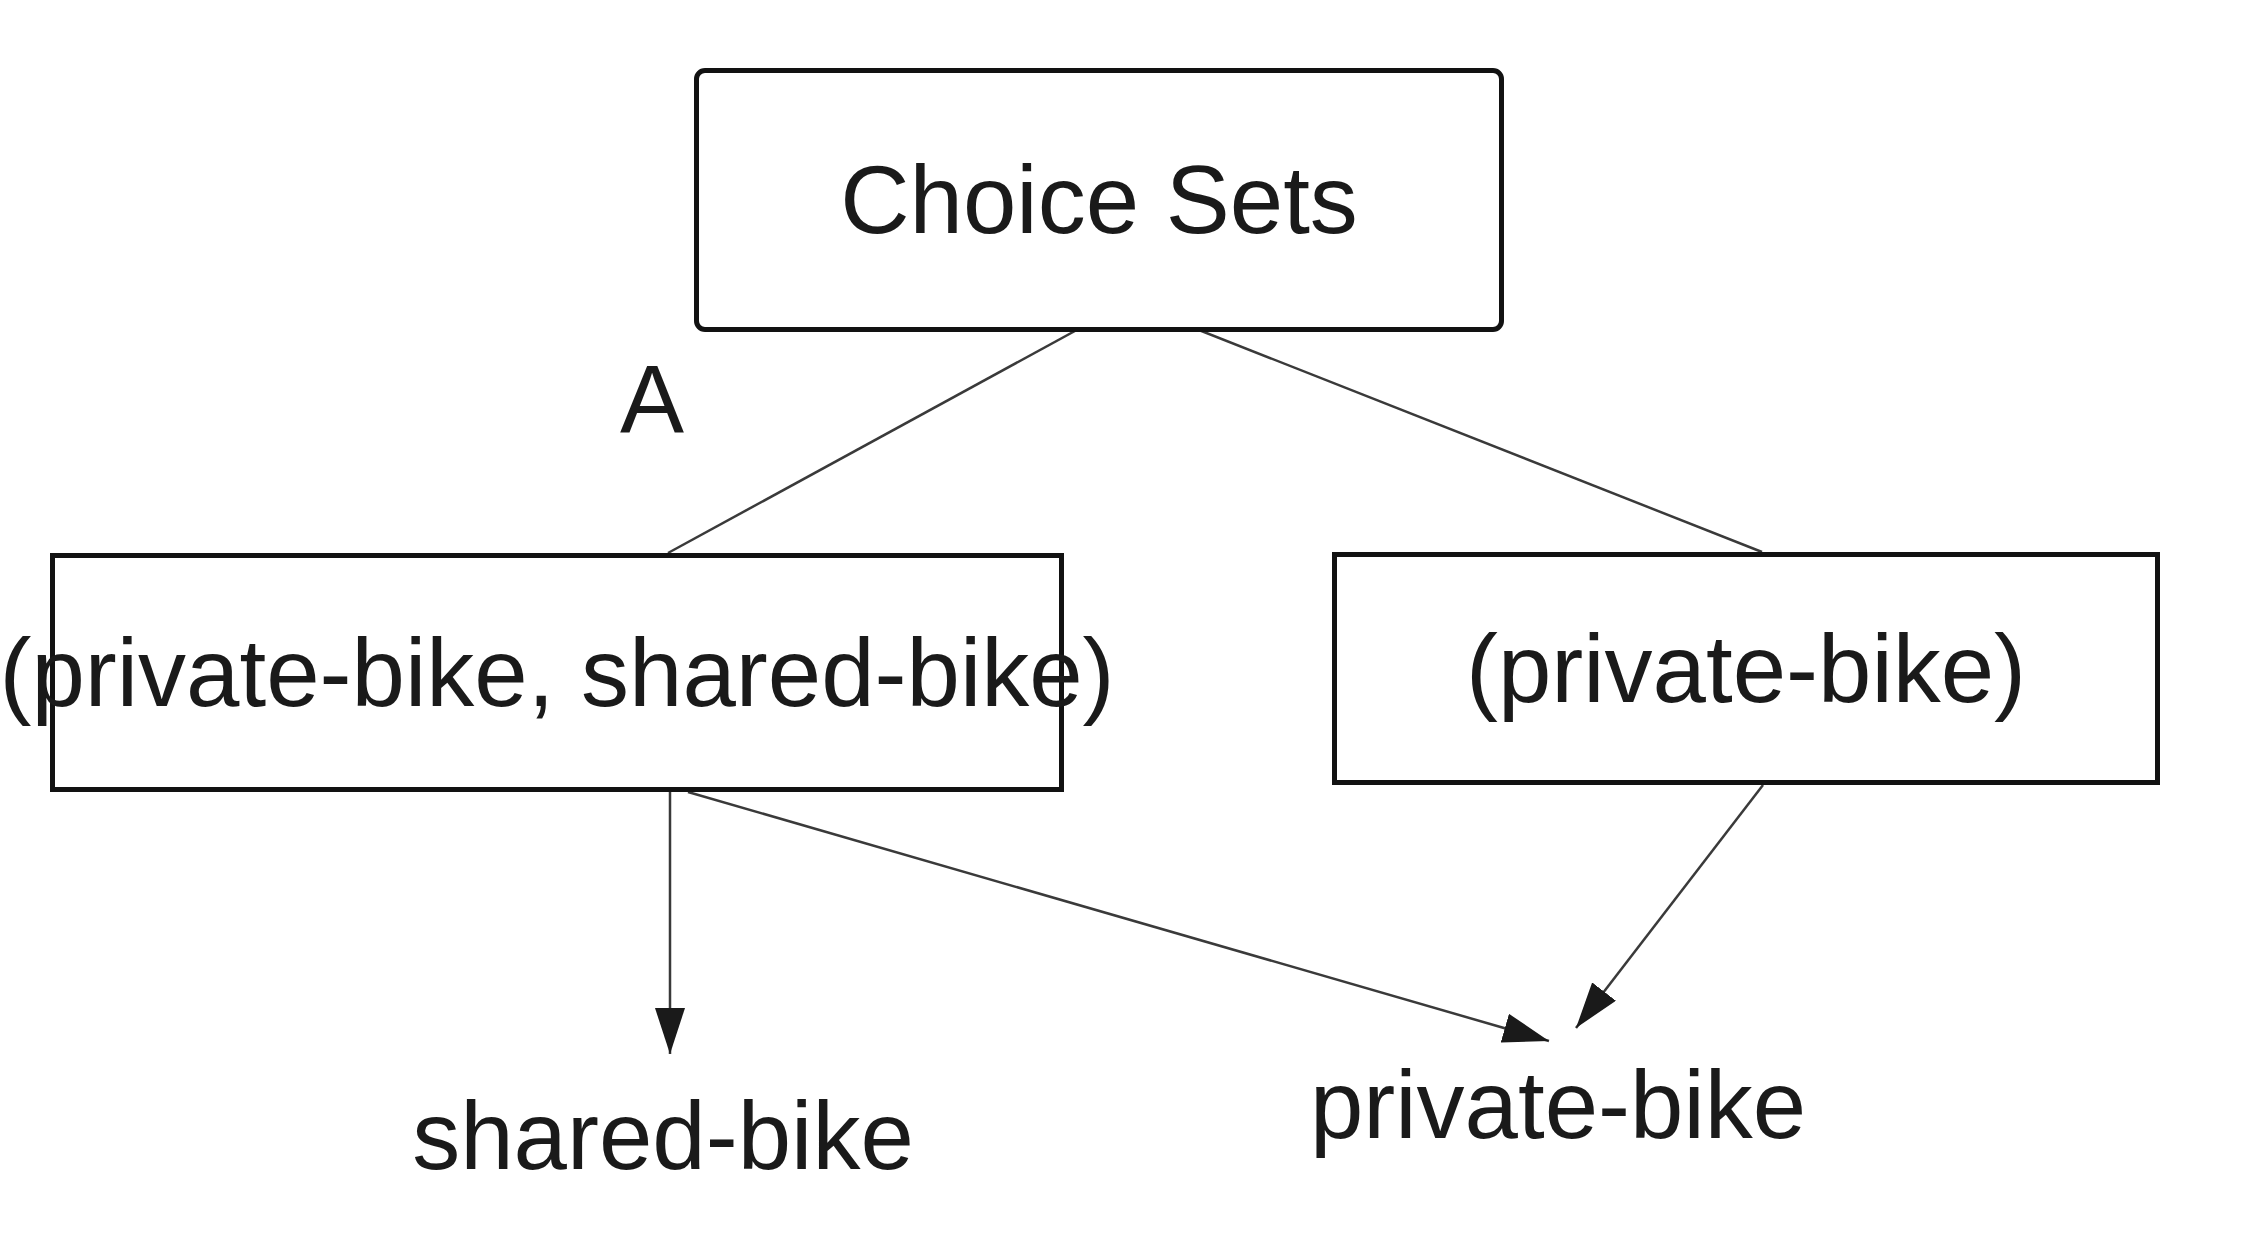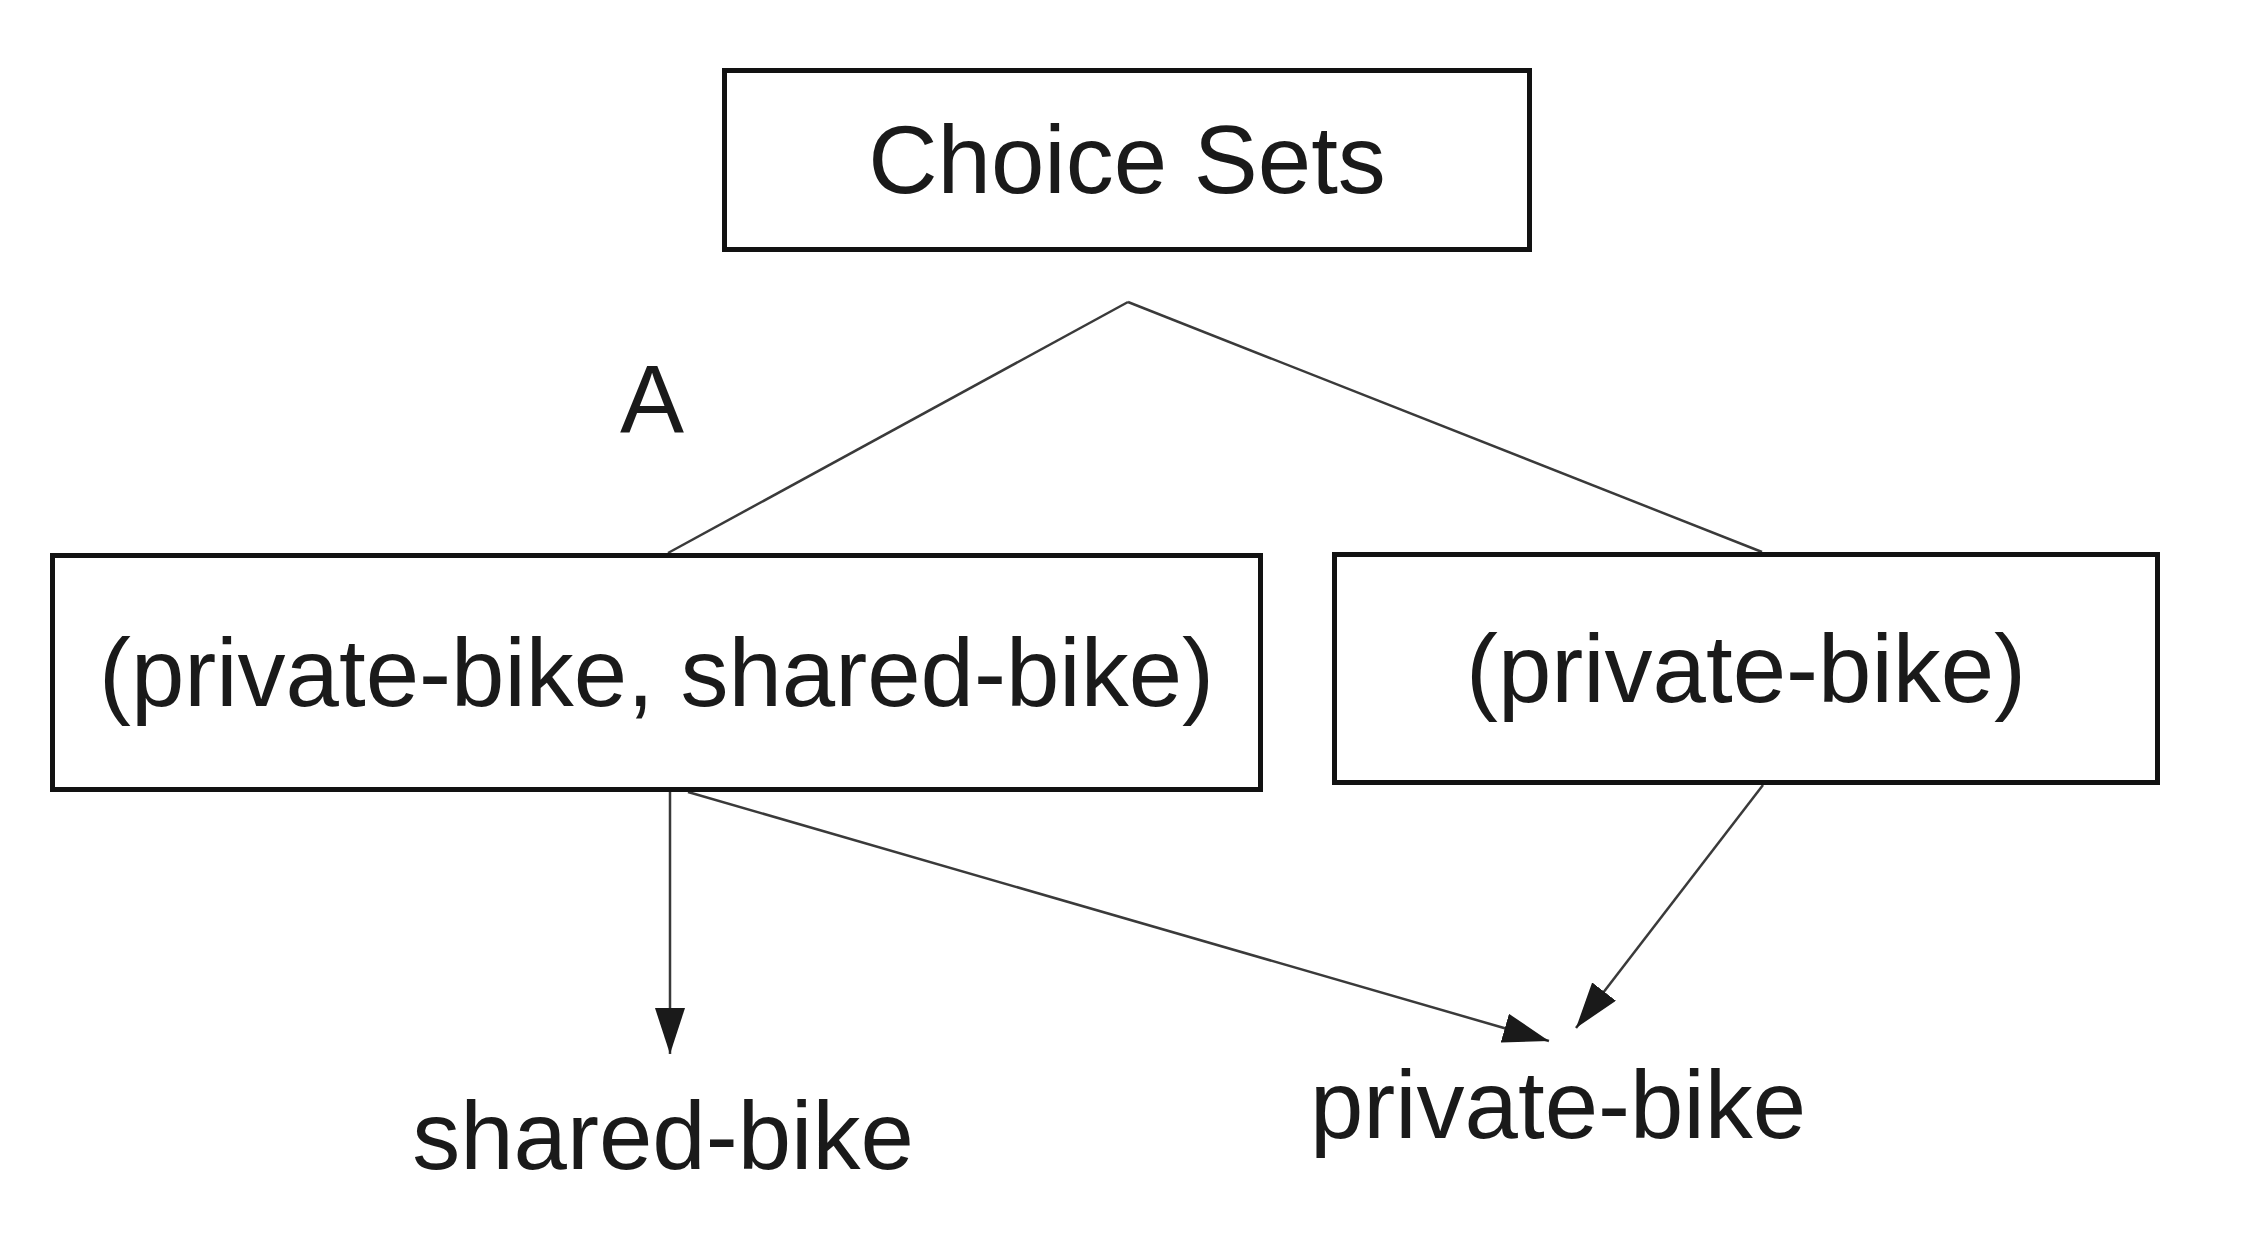--- a/index.html
+++ b/index.html
@@ -23,22 +23,22 @@
     box-sizing: border-box;
     border: 5px solid #121212;
     background: #ffffff;
     display: flex;
     align-items: center;
     justify-content: center;
     font-size: 96px;
     line-height: 1;
     white-space: nowrap;
   }
-  .box-root   { left: 722px;  top: 68px;  width: 810px;  height: 184px; }
-  .box-both   { left: 50px;   top: 553px; width: 1213px; height: 239px; text-align: center; }
+  .box-root   { left: 694px;  top: 68px;  width: 810px;  height: 264px; border-radius: 11px; }
+  .box-both   { left: 50px;   top: 553px; width: 1014px; height: 239px; text-align: center; }
   .box-single { left: 1332px; top: 552px; width: 828px;  height: 233px; }
   .free-label {
     position: absolute;
     transform: translate(-50%, -50%);
     font-size: 96px;
     line-height: 1;
     white-space: nowrap;
   }
   .lbl-a       { left: 652px;  top: 399px; }
   .lbl-one-a   { left: 1597px; top: 408px; }

